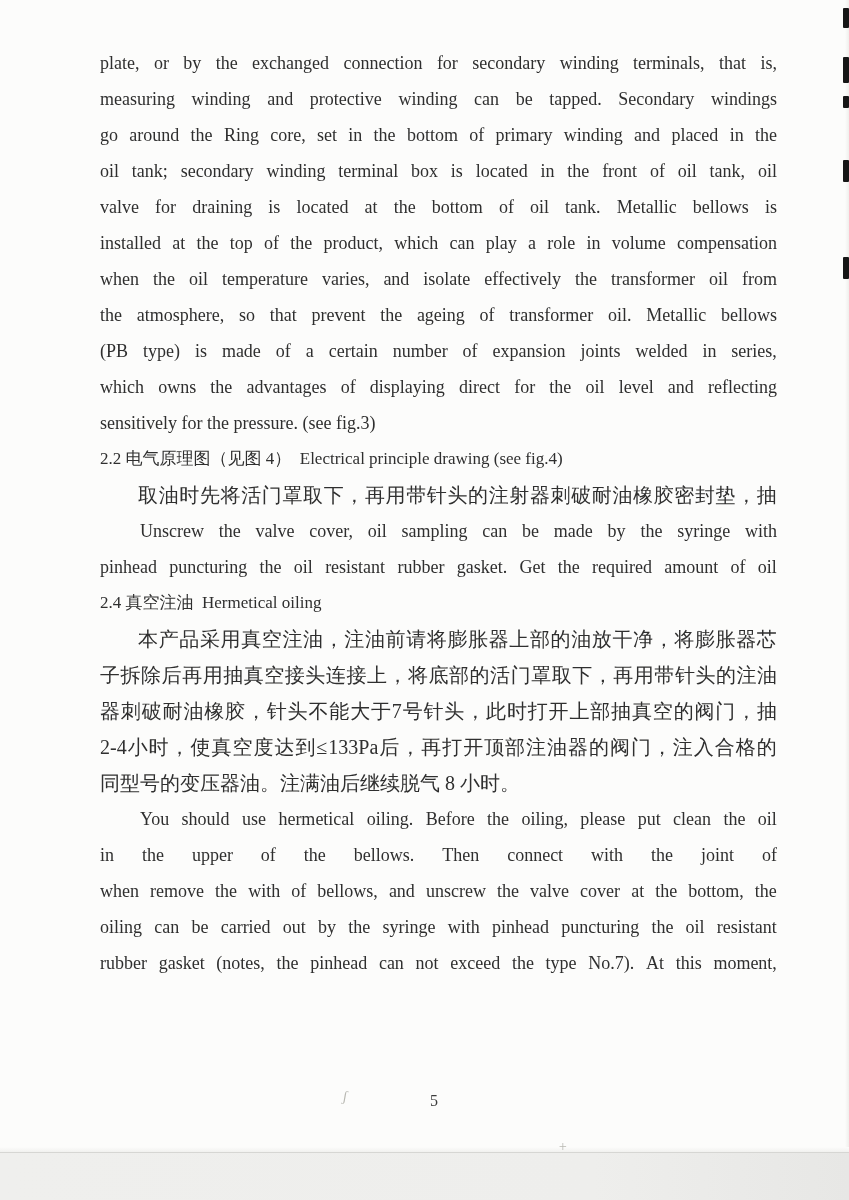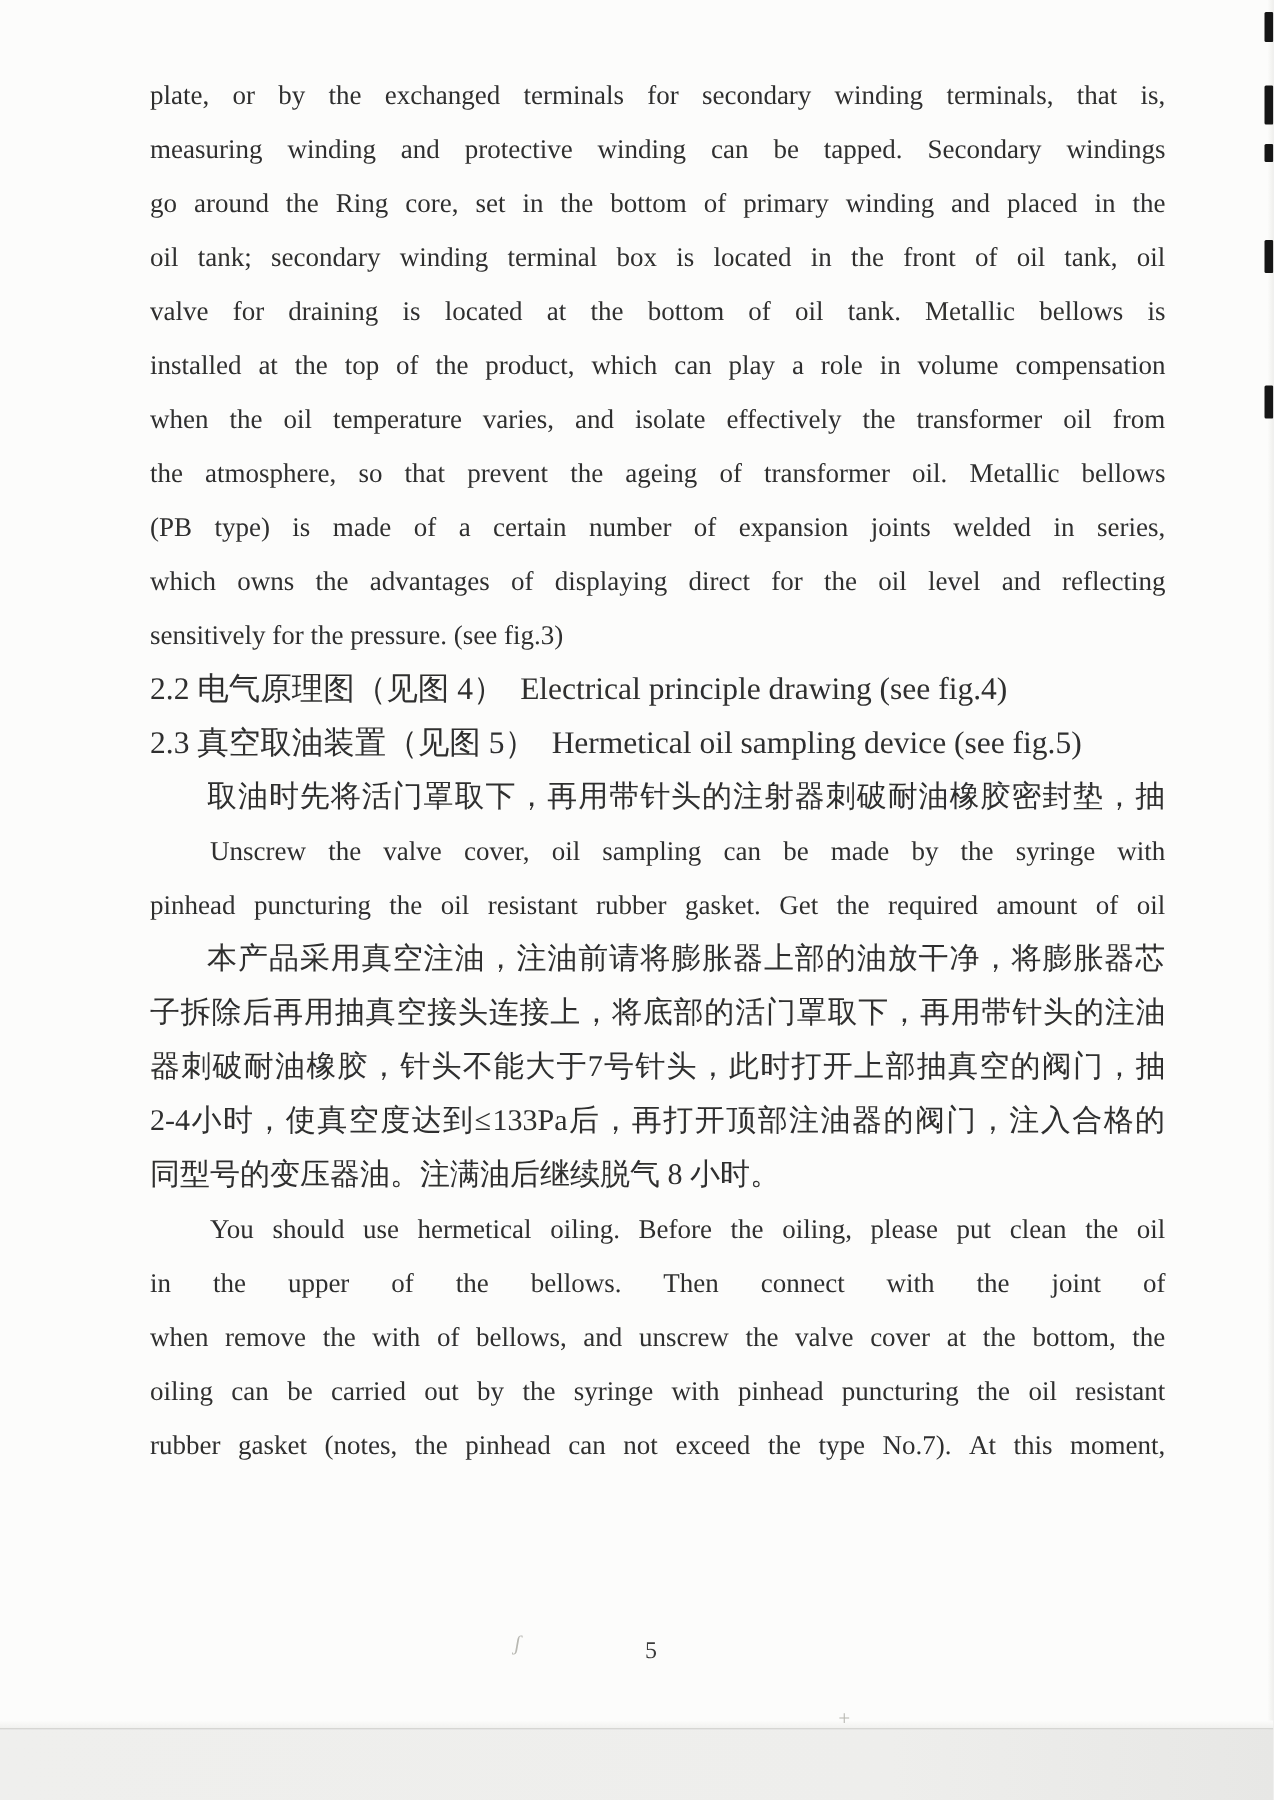--- a/index.html
+++ b/index.html
@@ -17,21 +17,21 @@
     left:100px; top:45px;
     width:677px;
   }
   .line {
     height:36px; line-height:36px;
     font-size:18px;
     white-space:pre;
     color:#2f2f2f;
   }
   .line.zh { font-size:20px; }
-  .line.heading { font-size:21px; }
+  .line.heading { font-size:17px; }
   .line.fill {
     display:flex;
     justify-content:space-between;
     white-space:normal;
   }
   .line.indent { padding-left:40px; }
   .line.zh.indent { padding-left:38px; }
   .tok { white-space:pre; }
   .page-number {
     position:absolute;
@@ -77,21 +77,21 @@
 
 <div class="page">
   <div class="text-column">
       <div>
         <div class="line fill">
           <span class="tok">plate,</span>
           <span class="tok">or</span>
           <span class="tok">by</span>
           <span class="tok">the</span>
           <span class="tok">exchanged</span>
-          <span class="tok">terminals</span>
+          <span class="tok">connection</span>
           <span class="tok">for</span>
           <span class="tok">secondary</span>
           <span class="tok">winding</span>
           <span class="tok">terminals,</span>
           <span class="tok">that</span>
           <span class="tok">is,</span>
         </div>
         <div class="line fill">
           <span class="tok">measuring</span>
           <span class="tok">winding</span>
@@ -230,23 +230,20 @@
           <span class="tok">level</span>
           <span class="tok">and</span>
           <span class="tok">reflecting</span>
         </div>
         <div class="line">sensitively for the pressure. (see fig.3)</div>
       </div>
       <div>
         <div class="line zh heading">2.2 电气原理图（见图 4）  Electrical principle drawing (see fig.4)</div>
       </div>
       <div>
-        <div class="line zh heading">2.3 真空取油装置（见图 5）  Hermetical oil sampling device (see fig.5)</div>
-      </div>
-      <div>
         <div class="line zh fill indent">
           <span class="tok">取</span>
           <span class="tok">油</span>
           <span class="tok">时</span>
           <span class="tok">先</span>
           <span class="tok">将</span>
           <span class="tok">活</span>
           <span class="tok">门</span>
           <span class="tok">罩</span>
           <span class="tok">取</span>
@@ -298,20 +295,23 @@
           <span class="tok">resistant</span>
           <span class="tok">rubber</span>
           <span class="tok">gasket.</span>
           <span class="tok">Get</span>
           <span class="tok">the</span>
           <span class="tok">required</span>
           <span class="tok">amount</span>
           <span class="tok">of</span>
           <span class="tok">oil</span>
         </div>
+      </div>
+      <div>
+        <div class="line zh heading">2.4 真空注油  Hermetical oiling</div>
       </div>
       <div>
         <div class="line zh fill indent">
           <span class="tok">本</span>
           <span class="tok">产</span>
           <span class="tok">品</span>
           <span class="tok">采</span>
           <span class="tok">用</span>
           <span class="tok">真</span>
           <span class="tok">空</span>

